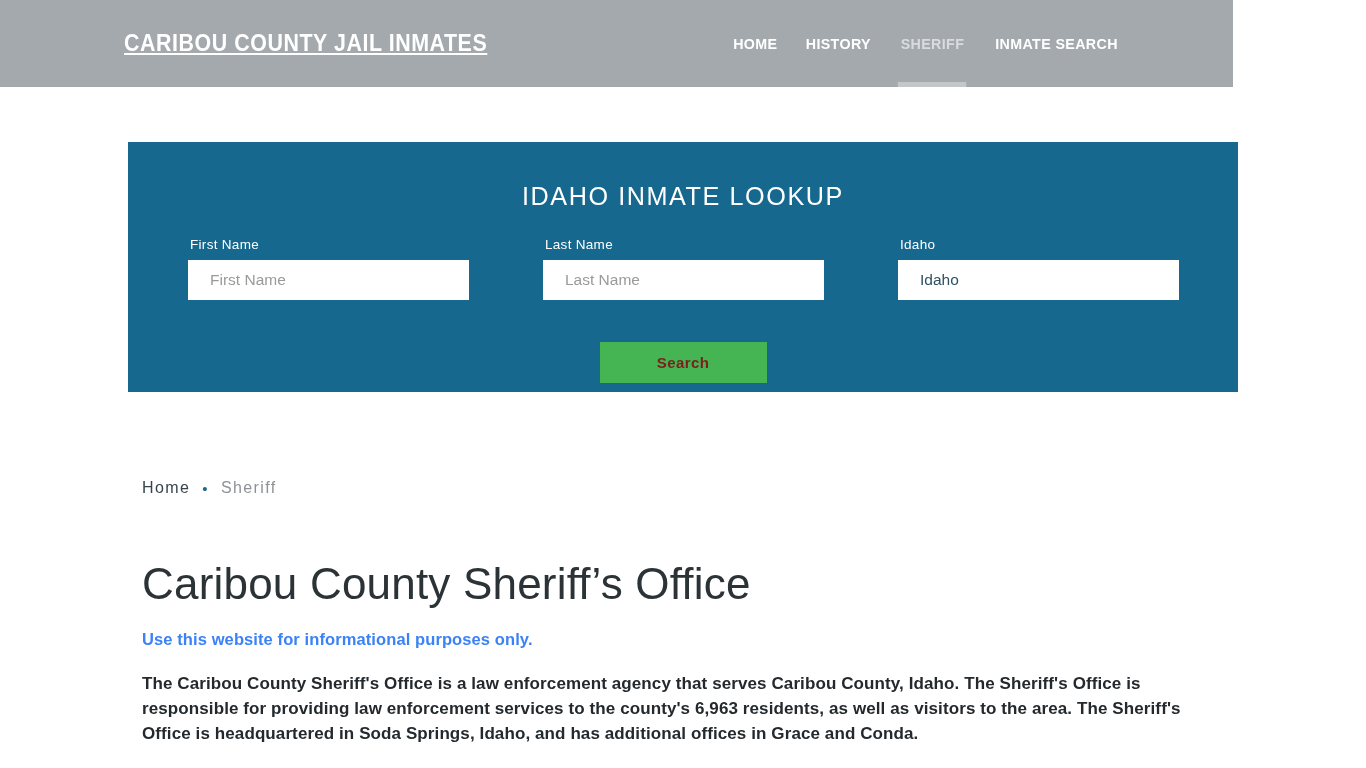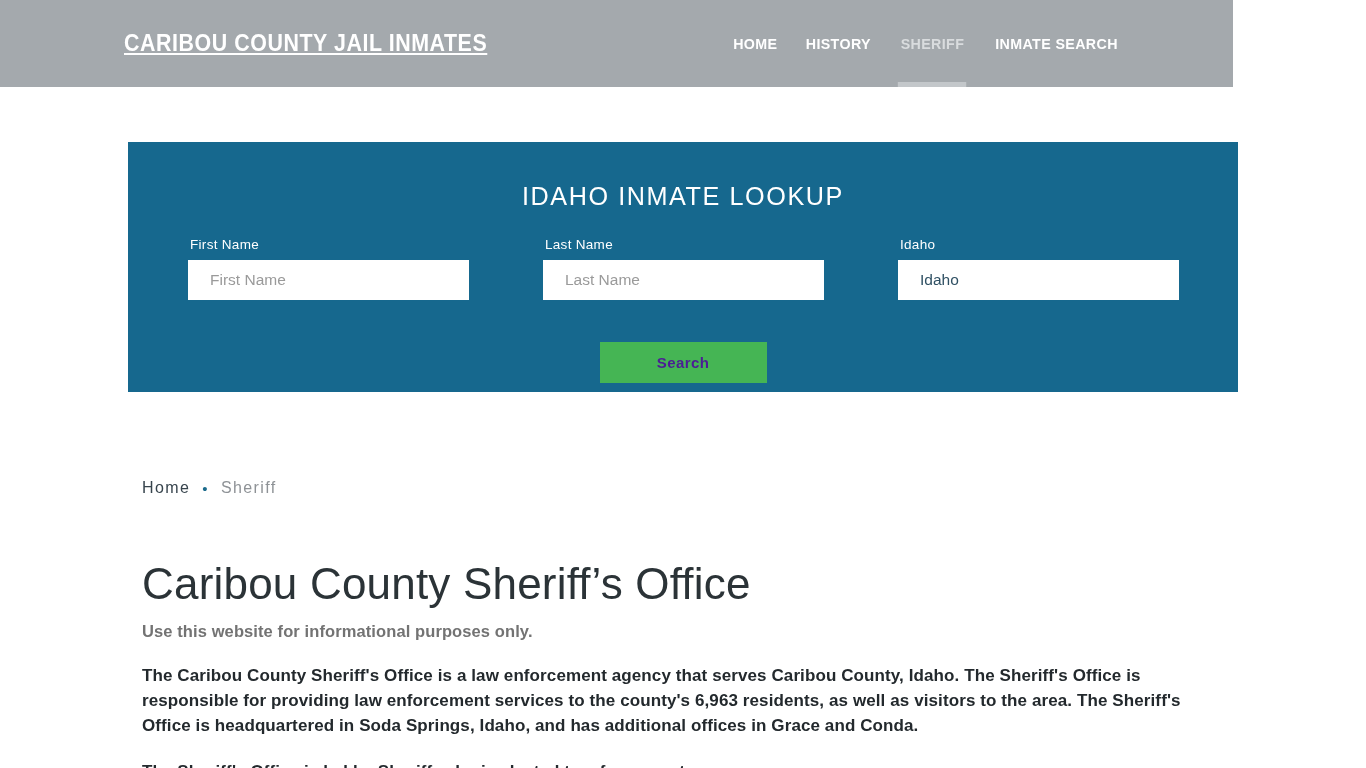--- a/index.html
+++ b/index.html
@@ -148,21 +148,21 @@
   .search-btn-wrap {
     text-align: center;
     margin-top: 34px;
   }
   .search-btn {
     display: inline-block;
     width: 167px;
     height: 41px;
     background: #45b554;
     border: none;
-    color: #4c1d95;
+    color: #7f1d1d;
     font-family: "Liberation Sans", sans-serif;
     font-size: 15px;
     font-weight: bold;
     letter-spacing: 0.4px;
     cursor: pointer;
     line-height: 41px;
     padding: 0;
   }
 
   
@@ -198,25 +198,25 @@
   .page-title {
     margin: 54px 0 0 0;
     font-family: "Liberation Sans Narrow", "Liberation Sans", sans-serif;
     font-size: 44px;
     font-weight: 300;
     color: #2b3337;
     letter-spacing: 0.2px;
     line-height: 1.1;
   }
   .lead-text {
-    margin: 14px 0 0 0;
+    margin: 22px 0 0 0;
     font-family: "Liberation Sans Narrow", "Liberation Sans", sans-serif;
     font-size: 16.5px;
     font-weight: bold;
-    color: #737373;
+    color: #3b82f6;
     letter-spacing: 0.1px;
   }
   .body-text {
     margin: 22px 0 0 0;
     width: 1072px;
     font-family: "Liberation Sans Narrow", "Liberation Sans", sans-serif;
     font-size: 17px;
     font-weight: bold;
     color: #23292d;
     line-height: 25px;

